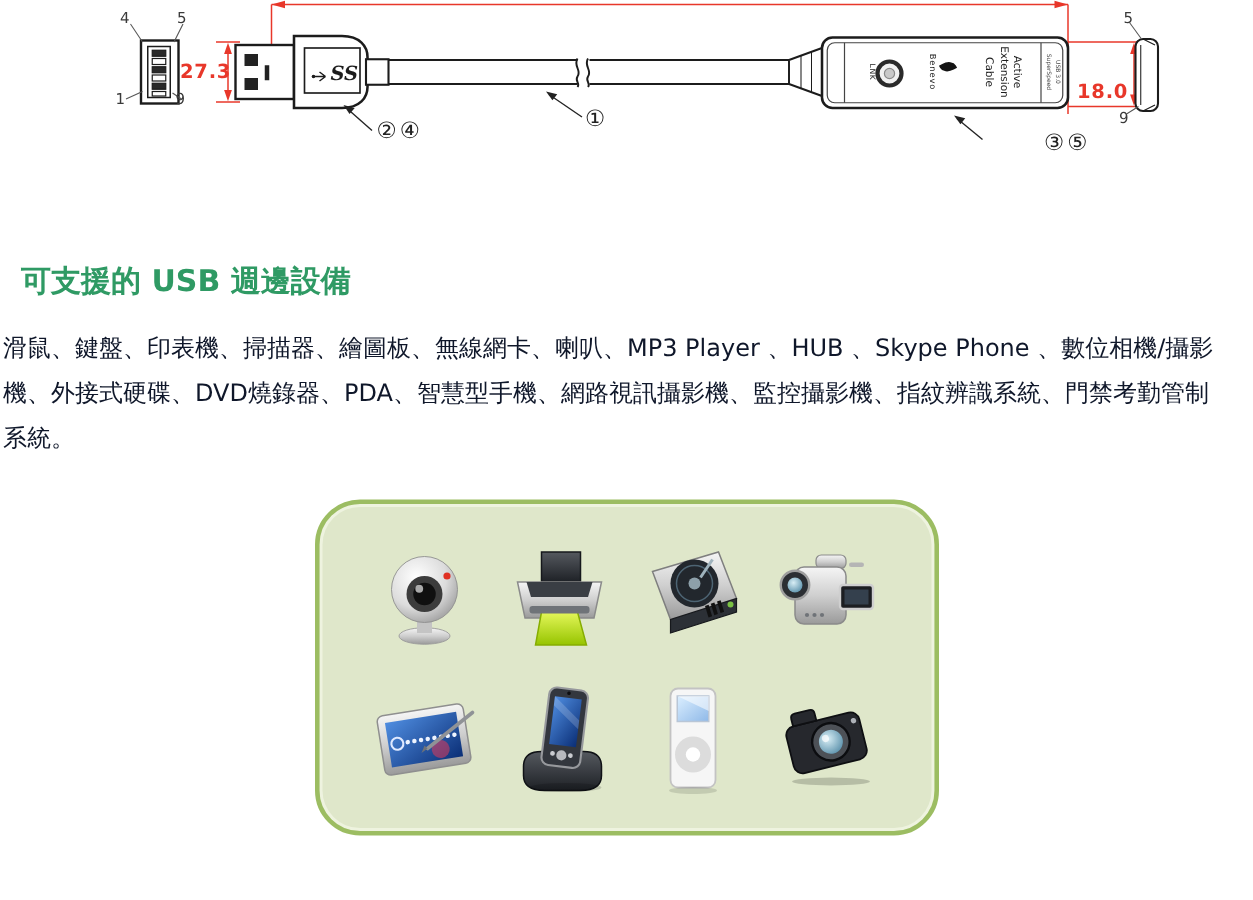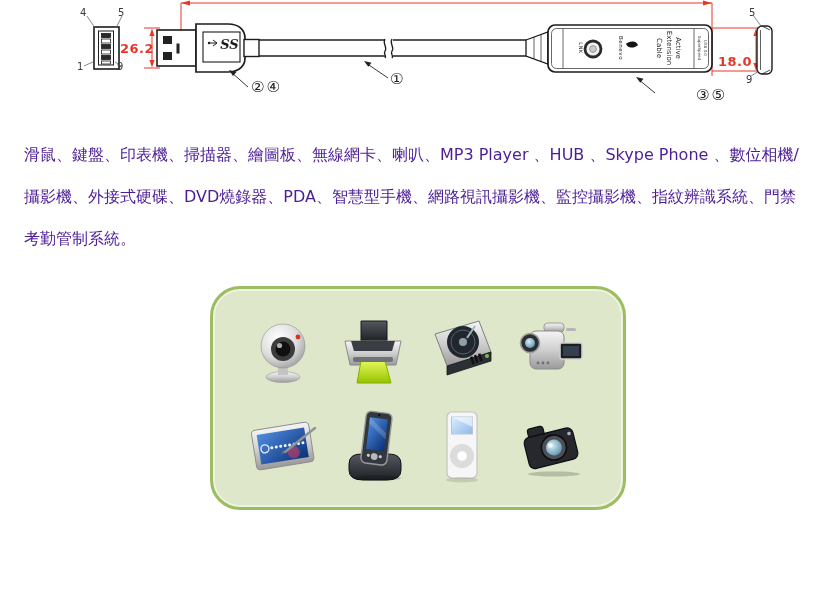--- a/index.html
+++ b/index.html
@@ -14,28 +14,28 @@
   .dim{font-size:13px;color:#e8372a;font-weight:bold;letter-spacing:.5px;}
   .callout{font-size:15px;color:#222;letter-spacing:2px;}
   .rot{display:flex;align-items:center;justify-content:center;text-align:center;
        transform:rotate(90deg);white-space:pre-line;color:#1d1d1d;}
   .led-lbl{position:absolute;left:555px;top:22px;width:52px;height:52px;font-size:5px;letter-spacing:.5px;}
   .brand-lbl{position:absolute;left:597px;top:24px;width:48px;height:48px;font-size:5.5px;letter-spacing:.6px;}
   .leaf{position:absolute;left:627px;top:41px;width:10px;height:7px;background:#141414;
         border-radius:0 75% 0 75%;transform:rotate(-28deg);}
   .main-lbl{position:absolute;left:640px;top:20px;width:56px;height:56px;font-size:7px;line-height:1.3;font-weight:500;}
   .edge-lbl{position:absolute;left:676px;top:22px;width:52px;height:52px;font-size:4px;color:#444;line-height:1.4;}
-  .ss-logo{position:absolute;left:206px;top:37px;width:34px;height:20px;display:flex;align-items:flex-start;justify-content:center;
+  .ss-logo{position:absolute;left:206px;top:37px;width:34px;height:20px;display:flex;align-items:flex-end;justify-content:center;
            font-family:"DejaVu Serif","Liberation Serif",serif;font-style:italic;font-weight:bold;font-size:13px;color:#1c1c1c;}
   .ss-logo svg{margin-right:1px;}
 
   
   h2.sec{margin:56px 14px 0;font-size:20px;font-weight:bold;color:#2f9a64;
          font-family:"DejaVu Sans","Liberation Sans",sans-serif;}
-  p.para{margin:16px 24px 0;max-width:810px;font-size:16px;line-height:42px;color:#4c1d95;}
+  p.para{margin:16px 2px 0;max-width:810px;font-size:16px;line-height:30px;color:#0f172a;}
 
   
   .device-box{box-sizing:border-box;width:416px;height:224px;margin:26px auto 0;
               background:#dfe7ca;border:3px solid #9cbd62;border-radius:30px;
               box-shadow:inset 0 0 0 2px #eef3df;}
   .icon-grid{display:grid;grid-template-columns:repeat(4,1fr);grid-template-rows:1fr 1fr;
              height:100%;padding:14px 26px;box-sizing:border-box;justify-items:center;align-items:center;}
   .cell{width:78px;height:84px;display:flex;align-items:center;justify-content:center;}
 </style>
 </head>
@@ -136,21 +136,21 @@
         <polygon points="364,61 371.5,62.8 368.3,66.8" stroke="none"></polygon>
         <line x1="655" y1="93" x2="638" y2="79"></line>
         <polygon points="636,77 643.5,78.8 640.3,82.8" stroke="none"></polygon>
       </g>
     </svg>
 
     <span class="lbl pin" style="left:80px;top:8px;">4</span>
     <span class="lbl pin" style="left:118px;top:8px;">5</span>
     <span class="lbl pin" style="left:77px;top:62px;">1</span>
     <span class="lbl pin" style="left:117px;top:62px;">9</span>
-    <span class="lbl dim" style="left:120px;top:42px;">26.2</span>
+    <span class="lbl dim" style="left:120px;top:42px;">27.3</span>
     <span class="lbl dim" style="left:718px;top:55px;">18.0</span>
     <span class="lbl pin" style="left:749px;top:8px;">5</span>
     <span class="lbl pin" style="left:746px;top:75px;">9</span>
 
     <span class="lbl callout" style="left:251px;top:80px;">②④</span>
     <span class="lbl callout" style="left:390px;top:72px;">①</span>
     <span class="lbl callout" style="left:696px;top:88px;">③⑤</span>
 
     <span class="ss-logo">
       <svg width="12" height="12" viewBox="0 0 12 12">
@@ -163,20 +163,21 @@
     <span class="rot led-lbl">LNK</span>
     <span class="rot brand-lbl">Benevo</span>
     <span class="leaf"></span>
     <span class="rot main-lbl">Active
 Extension
 Cable</span>
     <span class="rot edge-lbl">USB 3.0
 SuperSpeed</span>
   </div>
 
+  <h2 class="sec">可支援的 USB 週邊設備</h2>
   <p class="para">滑鼠、鍵盤、印表機、掃描器、繪圖板、無線網卡、喇叭、MP3 Player 、HUB 、Skype Phone 、數位相機/攝影機、外接式硬碟、DVD燒錄器、PDA、智慧型手機、網路視訊攝影機、監控攝影機、指紋辨識系統、門禁考勤管制系統。</p>
 
   <svg width="0" height="0" style="position:absolute" aria-hidden="true">
     <defs>
       <radialGradient id="gSphere" cx="38%" cy="32%" r="75%">
         <stop offset="0%" stop-color="#ffffff"></stop>
           <stop offset="60%" stop-color="#dcdcdc"></stop>
           <stop offset="100%" stop-color="#9d9d9d"></stop>
       </radialGradient>
       <linearGradient id="gSilver" x1="0" y1="0" x2="0" y2="1">

